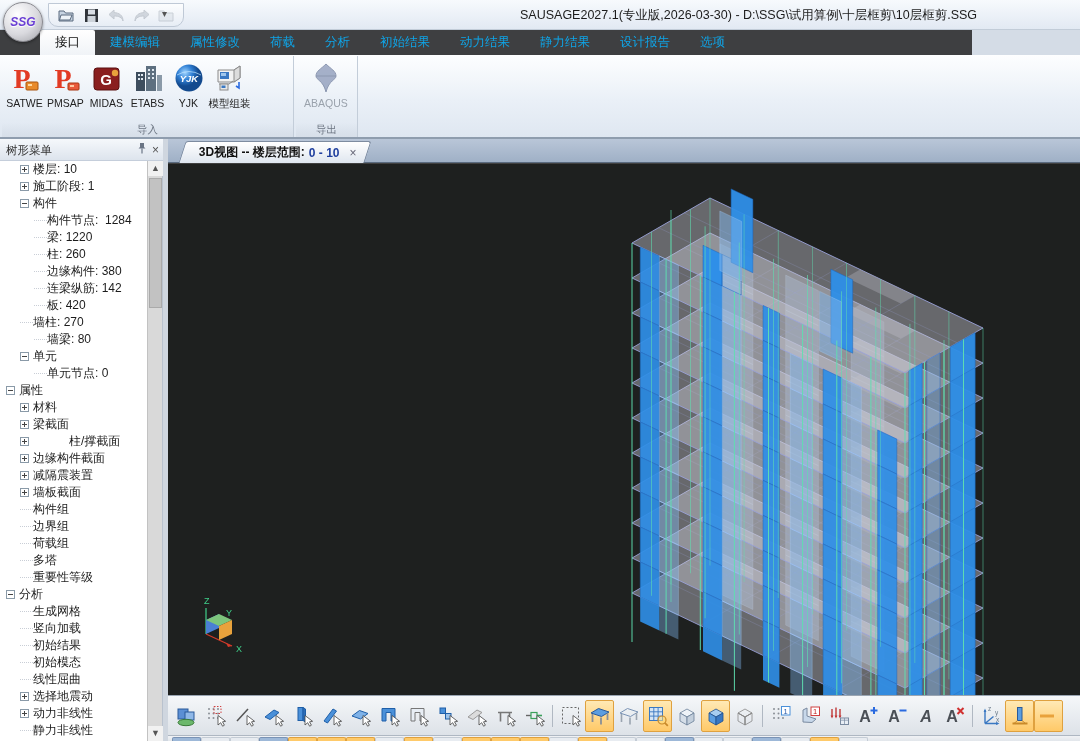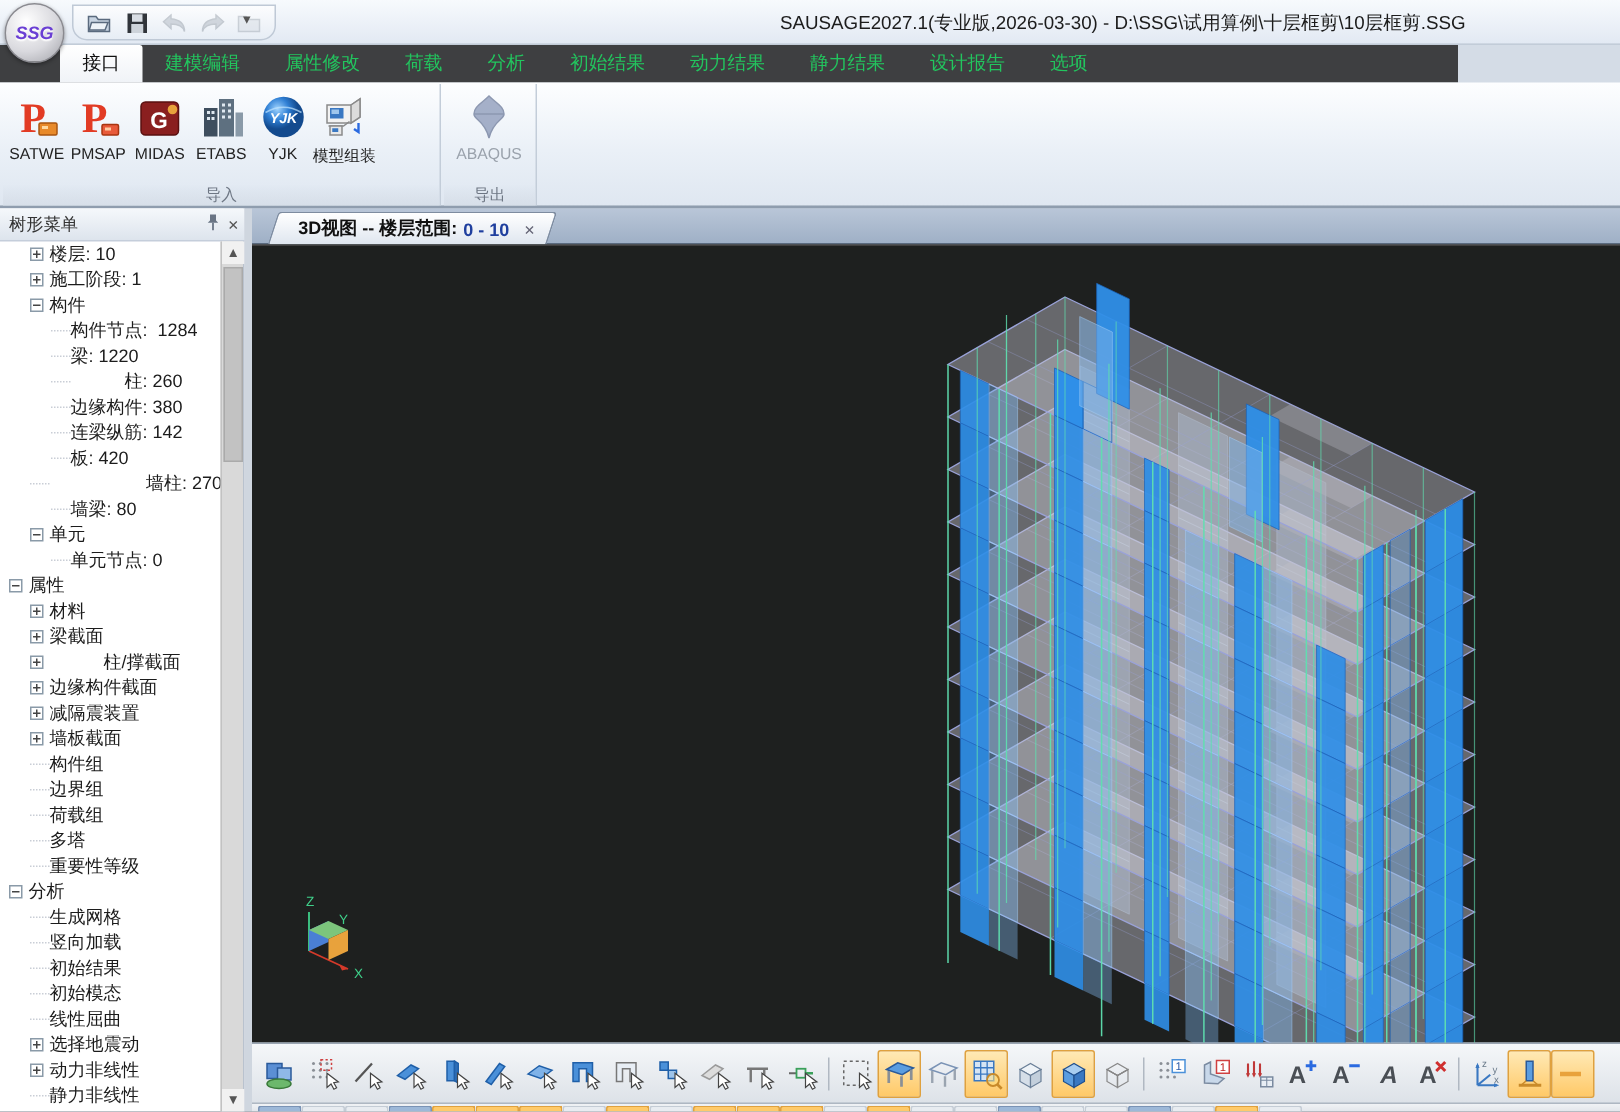--- a/index.html
+++ b/index.html
@@ -21,21 +21,21 @@
     display:flex; align-items:center; gap:7px; }
   .qat .qbtn { width:18px; height:18px; display:flex; align-items:center; justify-content:center; }
   .qat .qbtn svg { display:block; }
   .qat .disabled { opacity:.38; }
   .qat-drop { position:absolute; left:162px; top:8px; font-size:10px; color:#555; }
   .win-title { position:absolute; left:520px; top:7px; font-size:12.5px; color:#1c1c1c; white-space:nowrap; }
 
   
   .tabstrip { position:absolute; left:0; top:30px; width:972px; height:25px; background:#3e3f41;
     display:flex; align-items:flex-end; padding-left:40px; }
-  .rtab { height:25px; line-height:25px; padding:0 15px; font-size:12.5px; color:#22c55e; cursor:default; }
+  .rtab { height:25px; line-height:25px; padding:0 15px; font-size:12.5px; color:#0ea5e9; cursor:default; }
   .rtab.active { background:linear-gradient(#ffffff,#f0f3f7); color:#111; border-radius:2px 2px 0 0; }
 
   
   .ribbon { position:absolute; left:0; top:55px; width:1080px; height:84px;
     background:linear-gradient(#fdfeff,#eaf0f7 55%,#dfe7f1); border-bottom:2px solid #8f9dae; }
   .rgroup { position:absolute; top:1px; height:81px; border-right:1px solid #c3cdd9; }
   .rgroup .btnrow { display:flex; height:66px; padding:2px 2px 0 2px; }
   .rbtn { width:41px; display:flex; flex-direction:column; align-items:center; justify-content:flex-start;
     padding-top:2px; }
   .rbtn .ricon { width:34px; height:36px; display:flex; align-items:center; justify-content:center; }
@@ -279,25 +279,25 @@
               </svg></span>
           <span>×</span>
         </span>
       </div>
       <div class="tree" id="tree">
           <div class="tree-row" style="padding-left: 20px;"><span class="tbox plus"></span><span>楼层: 10</span></div>
           <div class="tree-row" style="padding-left: 20px;"><span class="tbox plus"></span><span>施工阶段: 1</span></div>
           <div class="tree-row" style="padding-left: 20px;"><span class="tbox minus"></span><span>构件</span></div>
           <div class="tree-row" style="padding-left: 34px;"><span class="tnobox"></span><span>构件节点:  1284</span></div>
           <div class="tree-row" style="padding-left: 34px;"><span class="tnobox"></span><span>梁: 1220</span></div>
-          <div class="tree-row" style="padding-left: 34px; gap: 36px;"><span class="tnobox"></span><span>柱: 260</span></div>
+          <div class="tree-row" style="padding-left: 34px;"><span class="tnobox"></span><span>柱: 260</span></div>
           <div class="tree-row" style="padding-left: 34px;"><span class="tnobox"></span><span>边缘构件: 380</span></div>
           <div class="tree-row" style="padding-left: 34px;"><span class="tnobox"></span><span>连梁纵筋: 142</span></div>
           <div class="tree-row" style="padding-left: 34px;"><span class="tnobox"></span><span>板: 420</span></div>
-          <div class="tree-row" style="padding-left: 20px; justify-content: space-between;"><span class="tnobox"></span><span>墙柱: 270</span></div>
+          <div class="tree-row" style="padding-left: 20px;"><span class="tnobox"></span><span>墙柱: 270</span></div>
           <div class="tree-row" style="padding-left: 34px;"><span class="tnobox"></span><span>墙梁: 80</span></div>
           <div class="tree-row" style="padding-left: 20px;"><span class="tbox minus"></span><span>单元</span></div>
           <div class="tree-row" style="padding-left: 34px;"><span class="tnobox"></span><span>单元节点: 0</span></div>
           <div class="tree-row" style="padding-left: 6px;"><span class="tbox minus"></span><span>属性</span></div>
           <div class="tree-row" style="padding-left: 20px;"><span class="tbox plus"></span><span>材料</span></div>
           <div class="tree-row" style="padding-left: 20px;"><span class="tbox plus"></span><span>梁截面</span></div>
           <div class="tree-row" style="padding-left: 20px; gap: 36px;"><span class="tbox plus"></span><span>柱/撑截面</span></div>
           <div class="tree-row" style="padding-left: 20px;"><span class="tbox plus"></span><span>边缘构件截面</span></div>
           <div class="tree-row" style="padding-left: 20px;"><span class="tbox plus"></span><span>减隔震装置</span></div>
           <div class="tree-row" style="padding-left: 20px;"><span class="tbox plus"></span><span>墙板截面</span></div>

